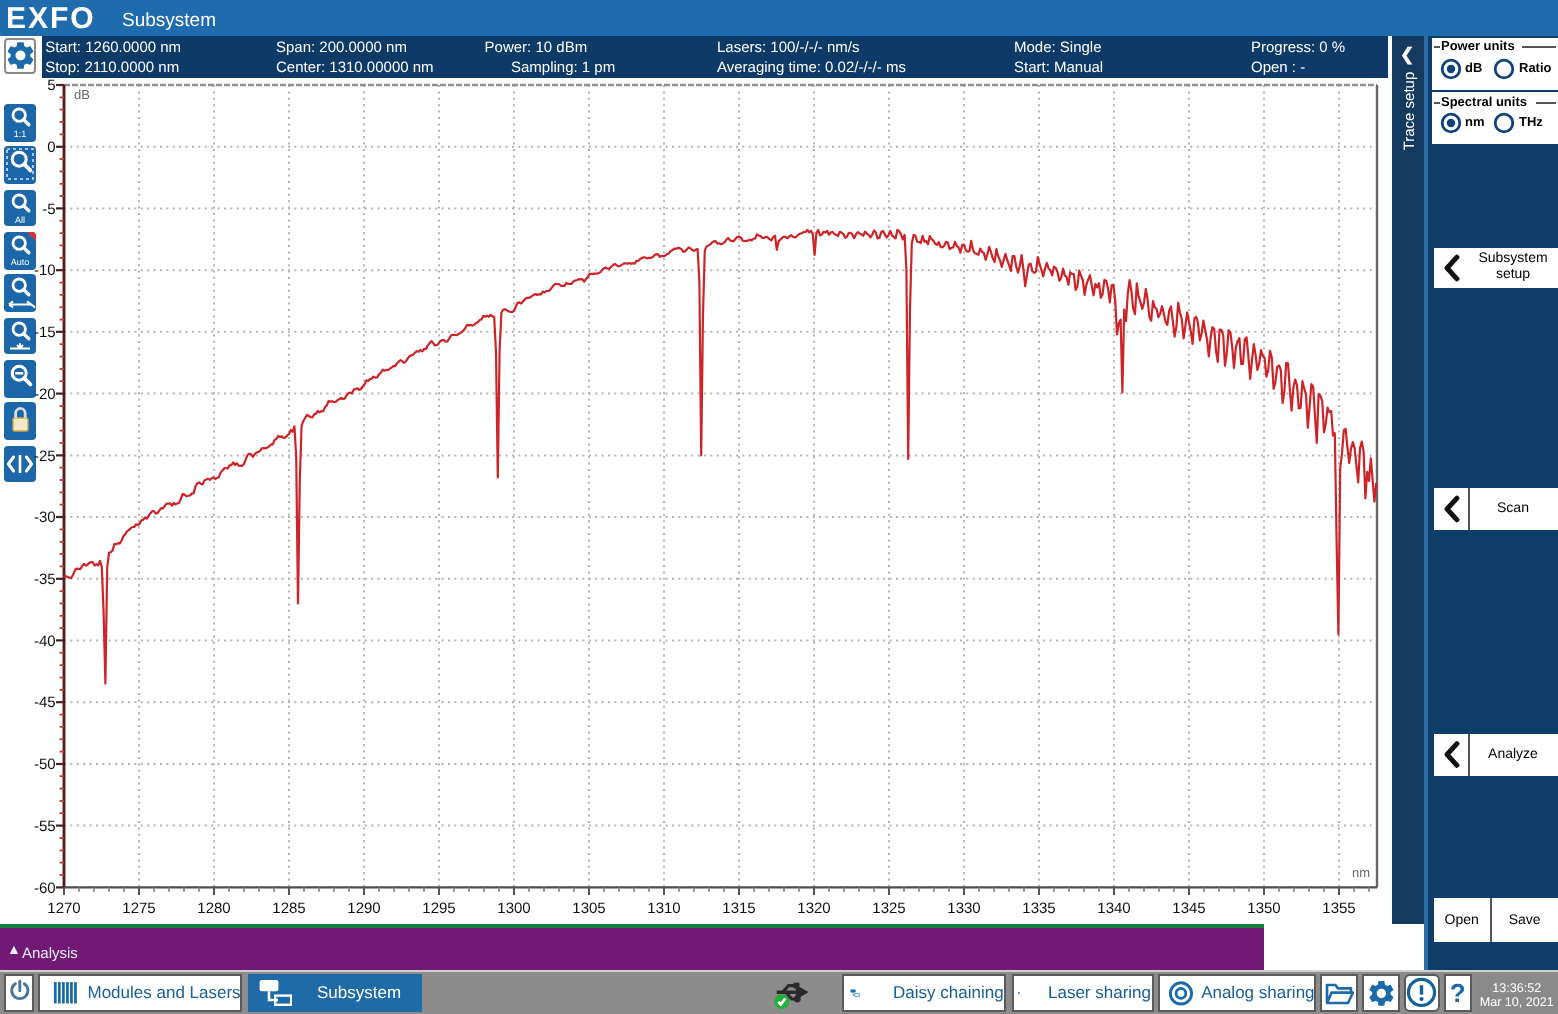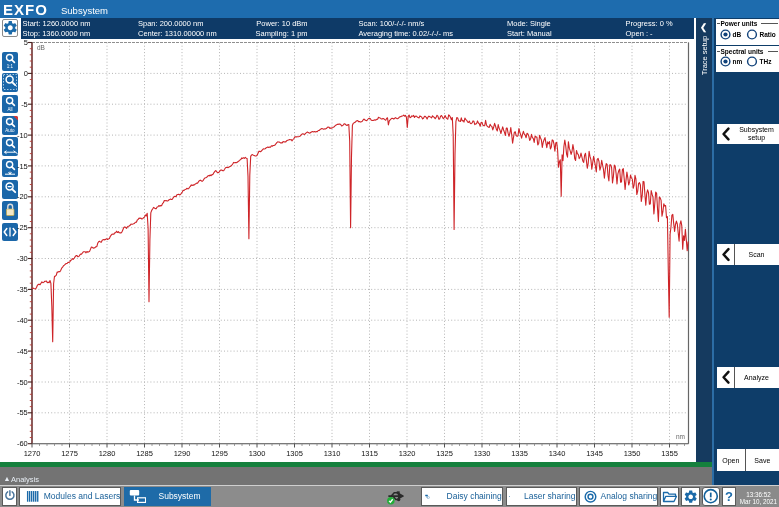--- a/index.html
+++ b/index.html
@@ -22,43 +22,43 @@
 #stripchev {left:4px;top:4.5px;color:#fff;font-size:8.5px;font-weight:bold}
 #striptext {left:-19.5px;top:33px;width:55px;color:#fff;font-size:7.5px;text-align:center;transform:rotate(-90deg)}
 #sidebar {left:712px;top:17.5px;width:67px;height:468.5px;background:#0e3d69;border-left:2.5px solid #2c6da5}
 .gbox {left:2px;width:63px;background:#fff;color:#000}
 .gleg {position:absolute;left:4.5px;top:1.5px;font-size:6.5px;font-weight:bold;white-space:nowrap}
 .gline {position:absolute;height:1px;background:#555;top:4.5px}
 .rlab {position:absolute;font-size:6.5px;font-weight:bold;top:12px}
 .sbtn {left:2.5px;width:62px;background:#fff;color:#000}
 .sbtxt {position:absolute;left:18px;right:0;top:0;bottom:0;font-size:7px;display:flex;align-items:center;justify-content:center;text-align:center}
 .chv {position:absolute;left:0;top:0;width:18px;height:100%}
-#analysis {left:0;top:461.5px;width:712px;height:23.5px;background:#737373;border-top:5px solid #15803d}
+#analysis {left:0;top:461.5px;width:632px;height:23.5px;background:#701a75;border-top:2px solid #15803d}
 #antxt {left:11px;top:8px;color:#e8eef5;font-size:7.5px}
 #anchev {left:3.5px;top:8px;color:#e8eef5;font-size:7px}
 #taskbar {left:0;top:485px;width:779px;height:22px;background:#8c8c8c;border-top:1px solid #cfcfcf}
 .tbtn {top:1px;height:18.5px;background:#fff;border:1px solid #5a5a5a;display:flex;align-items:center}
 .tlab {color:#175e97;font-size:8.5px;white-space:nowrap}
 #clock {left:737.8px;top:0;width:41.2px;height:22px;background:#8a8a8a;color:#fff;font-size:6.3px;text-align:center;line-height:1.15;padding-top:4.5px;white-space:nowrap}
 </style></head>
 <body>
 <div id="app">
   <div id="titlebar">
     <div id="logo">EXFO</div>
     <div id="apptitle">Subsystem</div>
   </div>
   <div id="header">
     <div id="headernavy">
         <div class="hc" style="left:1.3px;top:2.6px">Start: 1260.0000 nm</div>
-<div class="hc" style="left:1.3px;top:12.6px">Stop: 1360.0000 nm</div>
+<div class="hc" style="left:1.3px;top:12.6px">Stop: 2110.0000 nm</div>
 <div class="hc" style="left:116.7px;top:2.6px">Span: 200.0000 nm</div>
 <div class="hc" style="left:116.7px;top:12.6px">Center: 1310.00000 nm</div>
-<div class="hc" style="left:235px;top:2.6px">Power: 10 dBm</div>
+<div class="hc" style="left:221px;top:2.6px">Power: 10 dBm</div>
 <div class="hc" style="left:234.2px;top:12.6px">Sampling: 1 pm</div>
-<div class="hc" style="left:337.2px;top:2.6px">Scan: 100/-/-/- nm/s</div>
+<div class="hc" style="left:337.2px;top:2.6px">Lasers: 100/-/-/- nm/s</div>
 <div class="hc" style="left:337.2px;top:12.6px">Averaging time: 0.02/-/-/- ms</div>
 <div class="hc" style="left:485.7px;top:2.6px">Mode: Single</div>
 <div class="hc" style="left:485.7px;top:12.6px">Start: Manual</div>
 <div class="hc" style="left:604.2px;top:2.6px">Progress: 0 %</div>
 <div class="hc" style="left:604.2px;top:12.6px">Open : -</div>
       </div>
     <div id="gearbtn"><svg width="14.5" height="15.5" viewBox="1.5 1 21 22">
           <path d="M19.14,12.94c0.04-0.3,0.06-0.61,0.06-0.94c0-0.32-0.02-0.64-0.07-0.94l2.03-1.58c0.18-0.14,0.23-0.41,0.12-0.61l-1.92-3.32c-0.12-0.22-0.37-0.29-0.59-0.22l-2.39,0.96c-0.5-0.38-1.03-0.7-1.62-0.94L14.4,2.81c-0.04-0.24-0.24-0.41-0.48-0.41h-3.84c-0.24,0-0.43,0.17-0.47,0.41L9.25,5.35C8.66,5.59,8.12,5.92,7.63,6.29L5.24,5.33c-0.22-0.08-0.47,0-0.59,0.22L2.74,8.87C2.62,9.08,2.66,9.34,2.86,9.48l2.03,1.58C4.84,11.36,4.8,11.69,4.8,12s0.02,0.64,0.07,0.94l-2.03,1.58c-0.18,0.14-0.23,0.41-0.12,0.61l1.92,3.32c0.12,0.22,0.37,0.29,0.59,0.22l2.39-0.96c0.5,0.38,1.03,0.7,1.62,0.94l0.36,2.54c0.05,0.24,0.24,0.41,0.48,0.41h3.84c0.24,0,0.44-0.17,0.47-0.41l0.36-2.54c0.59-0.24,1.13-0.56,1.62-0.94l2.39,0.96c0.22,0.08,0.47,0,0.59-0.22l1.92-3.32c0.12-0.22,0.07-0.47-0.12-0.61L19.14,12.94z M12,15.6c-1.98,0-3.6-1.62-3.6-3.6s1.62-3.6,3.6-3.6s3.6,1.62,3.6,3.6S14.04,15.6,12,15.6z" fill="#1b6aa9"></path>
         </svg></div>
   </div>

